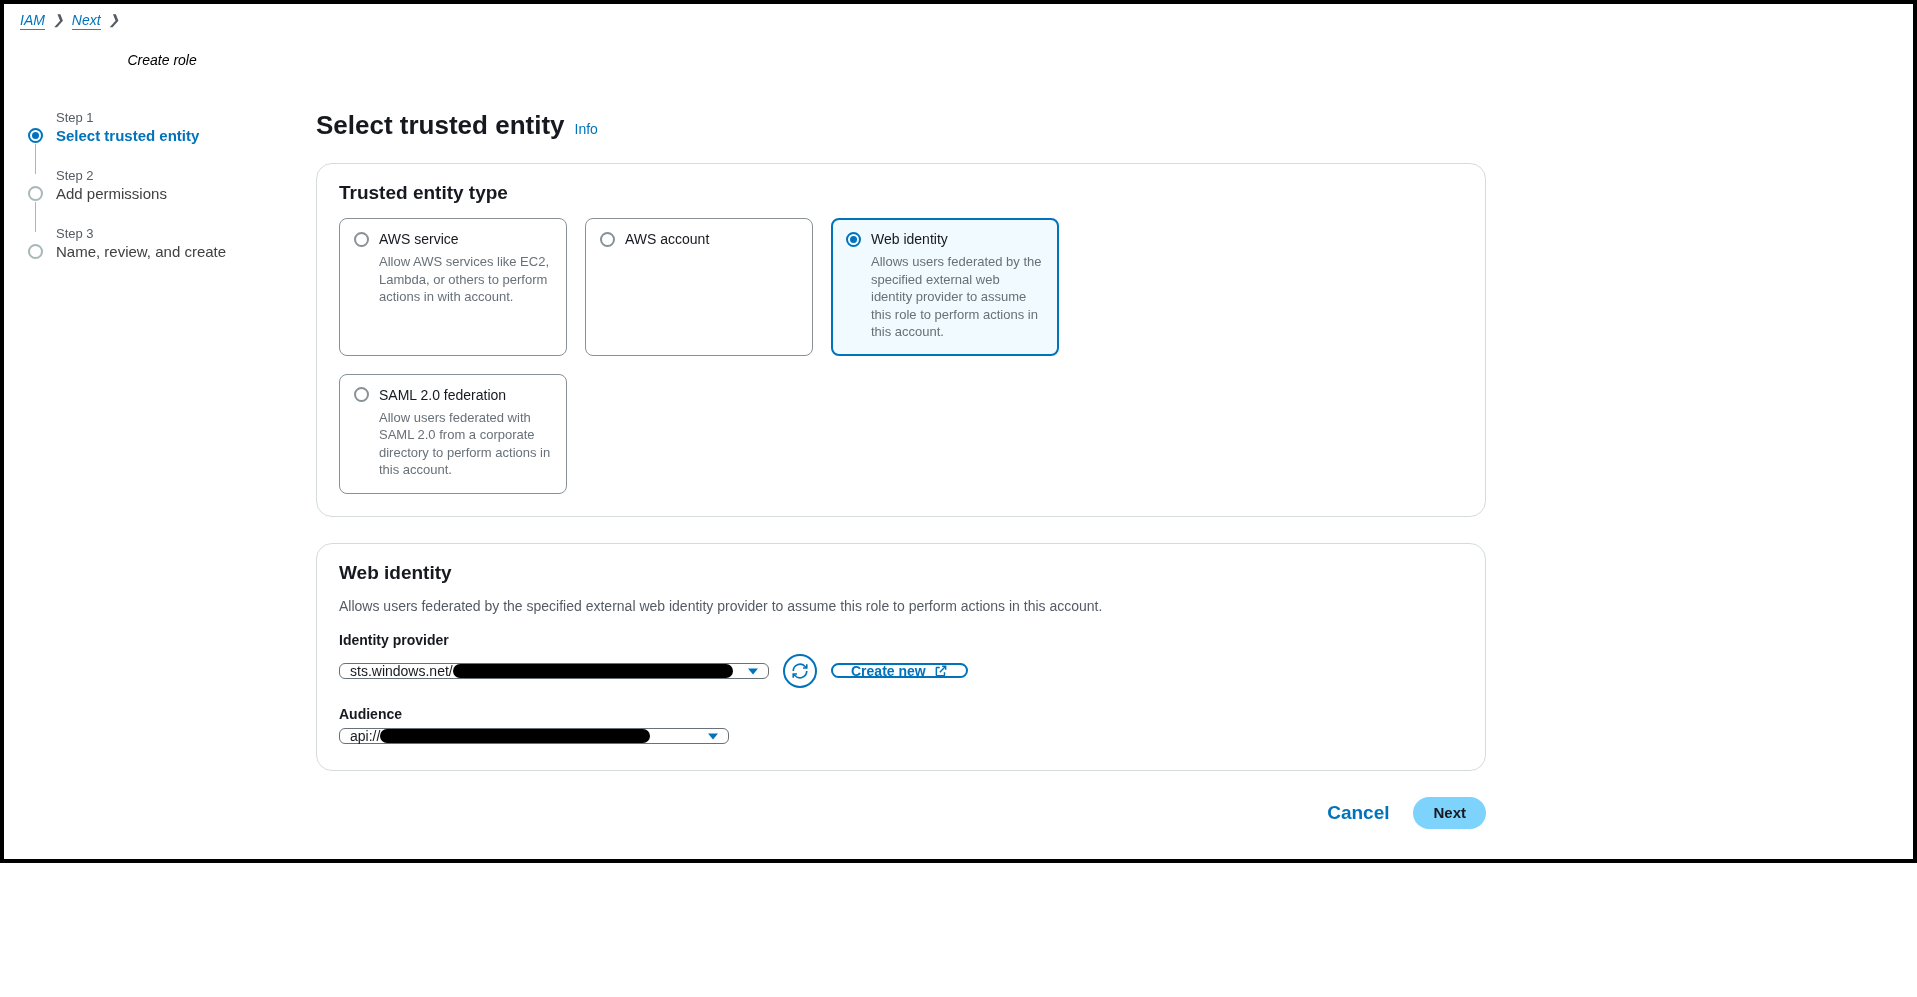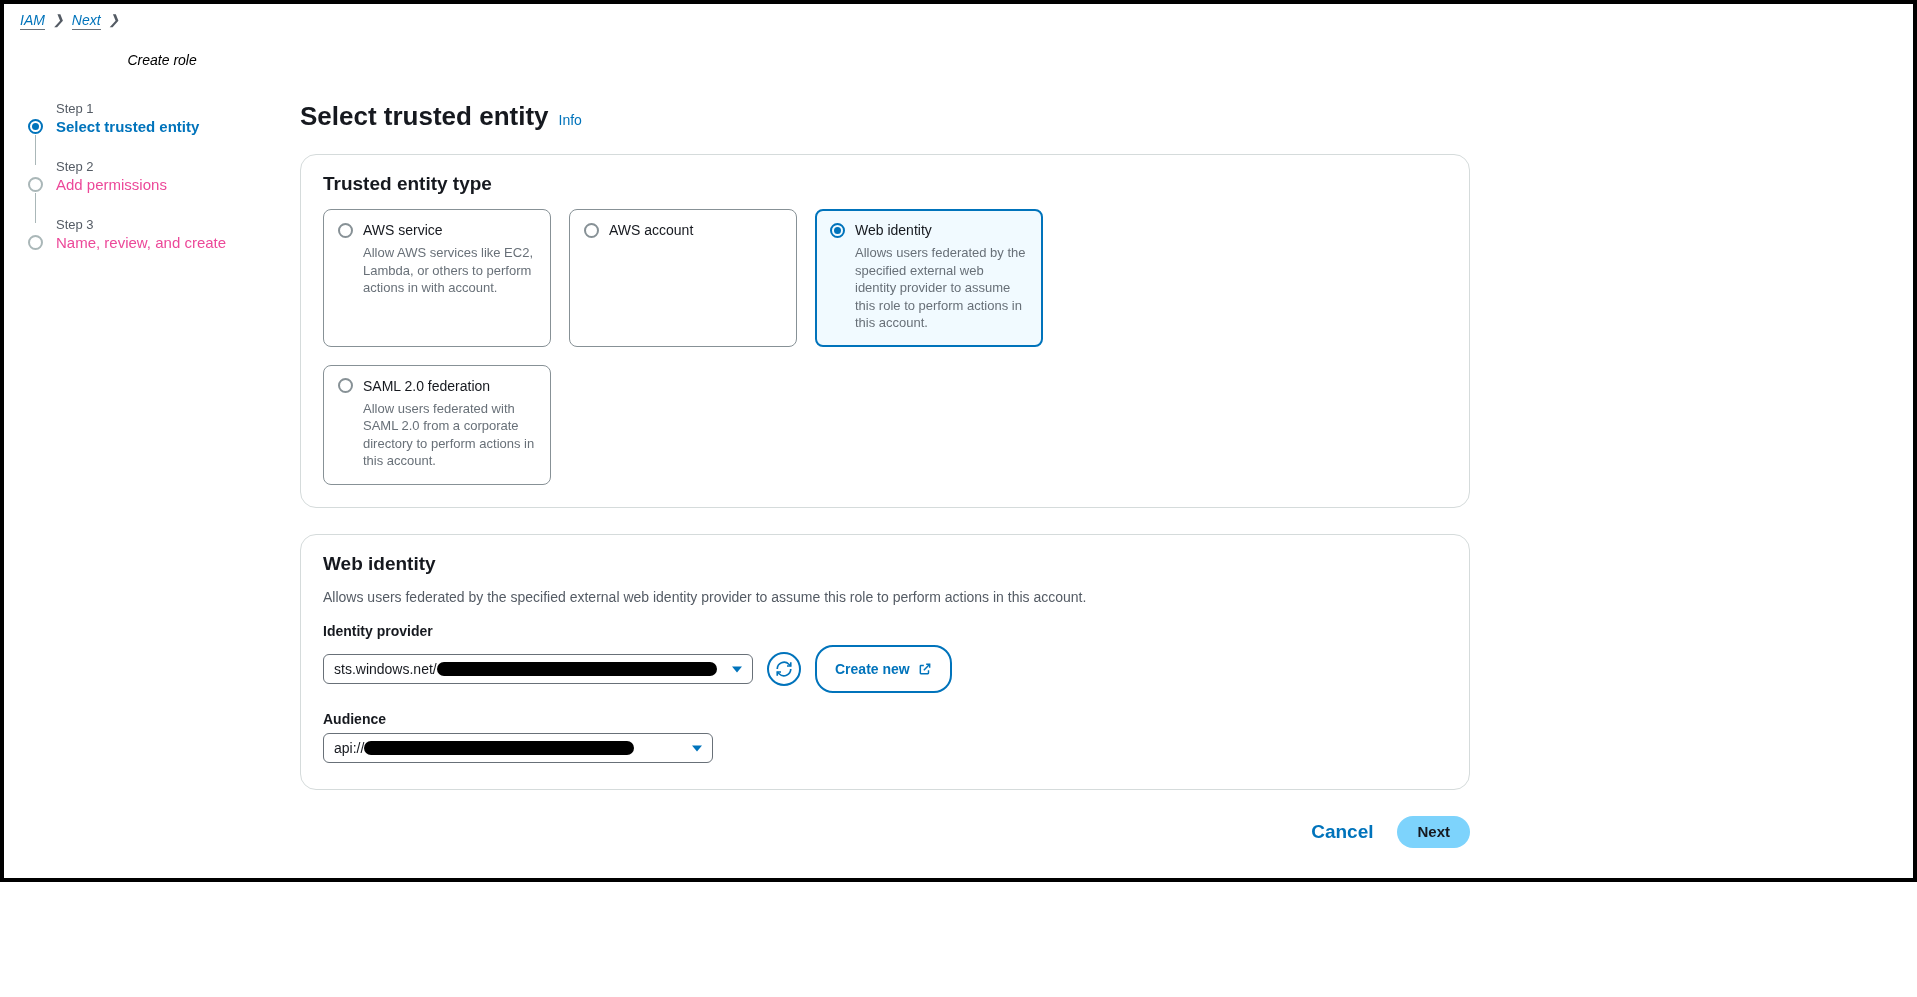--- a/index.html
+++ b/index.html
@@ -31,22 +31,22 @@
   }
   .breadcrumb .sep {
     color: #545b64;
     font-size: 13px;
   }
   .breadcrumb .current { color: #000000; margin-top: 40px; }
 
   
   .layout {
     display: flex;
-    gap: 40px;
-    margin-top: 23px;
+    gap: 56px;
+    margin-top: 32px;
   }
   .stepper {
     width: 240px;
     flex-shrink: 0;
     padding-left: 8px;
   }
   .content {
     flex: 1;
     max-width: 1170px;
   }
@@ -78,21 +78,21 @@
   .step.active .step-marker { border-color: #0073bb; }
   .step.active .step-marker::after {
     content: "";
     position: absolute;
     left: 2px; top: 2px;
     width: 7px; height: 7px;
     background: #0073bb;
     border-radius: 50%;
   }
   .step-num { font-size: 13px; color: #545b64; }
-  .step-label { font-size: 15px; color: #ec4899; margin-top: 2px; }
+  .step-label { font-size: 15px; color: #404040; margin-top: 2px; }
   .step.active .step-label { color: #0073bb; font-weight: 700; }
 
   
   .page-heading { display: flex; align-items: baseline; gap: 10px; margin-bottom: 22px; }
   .page-heading h1 { font-size: 26px; font-weight: 700; margin: 0; }
   .page-heading .info { color: #0073bb; font-size: 14px; cursor: pointer; }
 
   
   .panel {
     border: 1px solid #d5dbdb;
@@ -150,21 +150,21 @@
     padding-left: 25px;
   }
 
   
   .form-label { font-weight: 700; font-size: 14px; margin-bottom: 6px; }
   .form-row { display: flex; align-items: center; gap: 14px; margin-bottom: 18px; }
   .aws-select {
     position: relative;
     border: 1px solid #687078;
     border-radius: 6px;
-    height: 30px;
+    height: 16px;
     display: flex;
     align-items: center;
     padding: 0 32px 0 10px;
     background: #fff;
     min-width: 390px;
     cursor: pointer;
   }
   .aws-select.wide { min-width: 430px; }
   .aws-select .caret {
     position: absolute;
@@ -188,21 +188,21 @@
     border: 2px solid #0073bb;
     color: #0073bb;
     background: #fff;
     border-radius: 50%;
     display: flex; align-items: center; justify-content: center;
     cursor: pointer;
   }
   .icon-btn svg { width: 18px; height: 18px; }
 
   .outline-btn {
-    height: 48px;
+    height: 15px;
     padding: 0 18px;
     border: 2px solid #0073bb;
     color: #0073bb;
     background: #fff;
     border-radius: 18px;
     font-weight: 700;
     font-size: 14px;
     display: inline-flex;
     align-items: center;
     gap: 8px;

